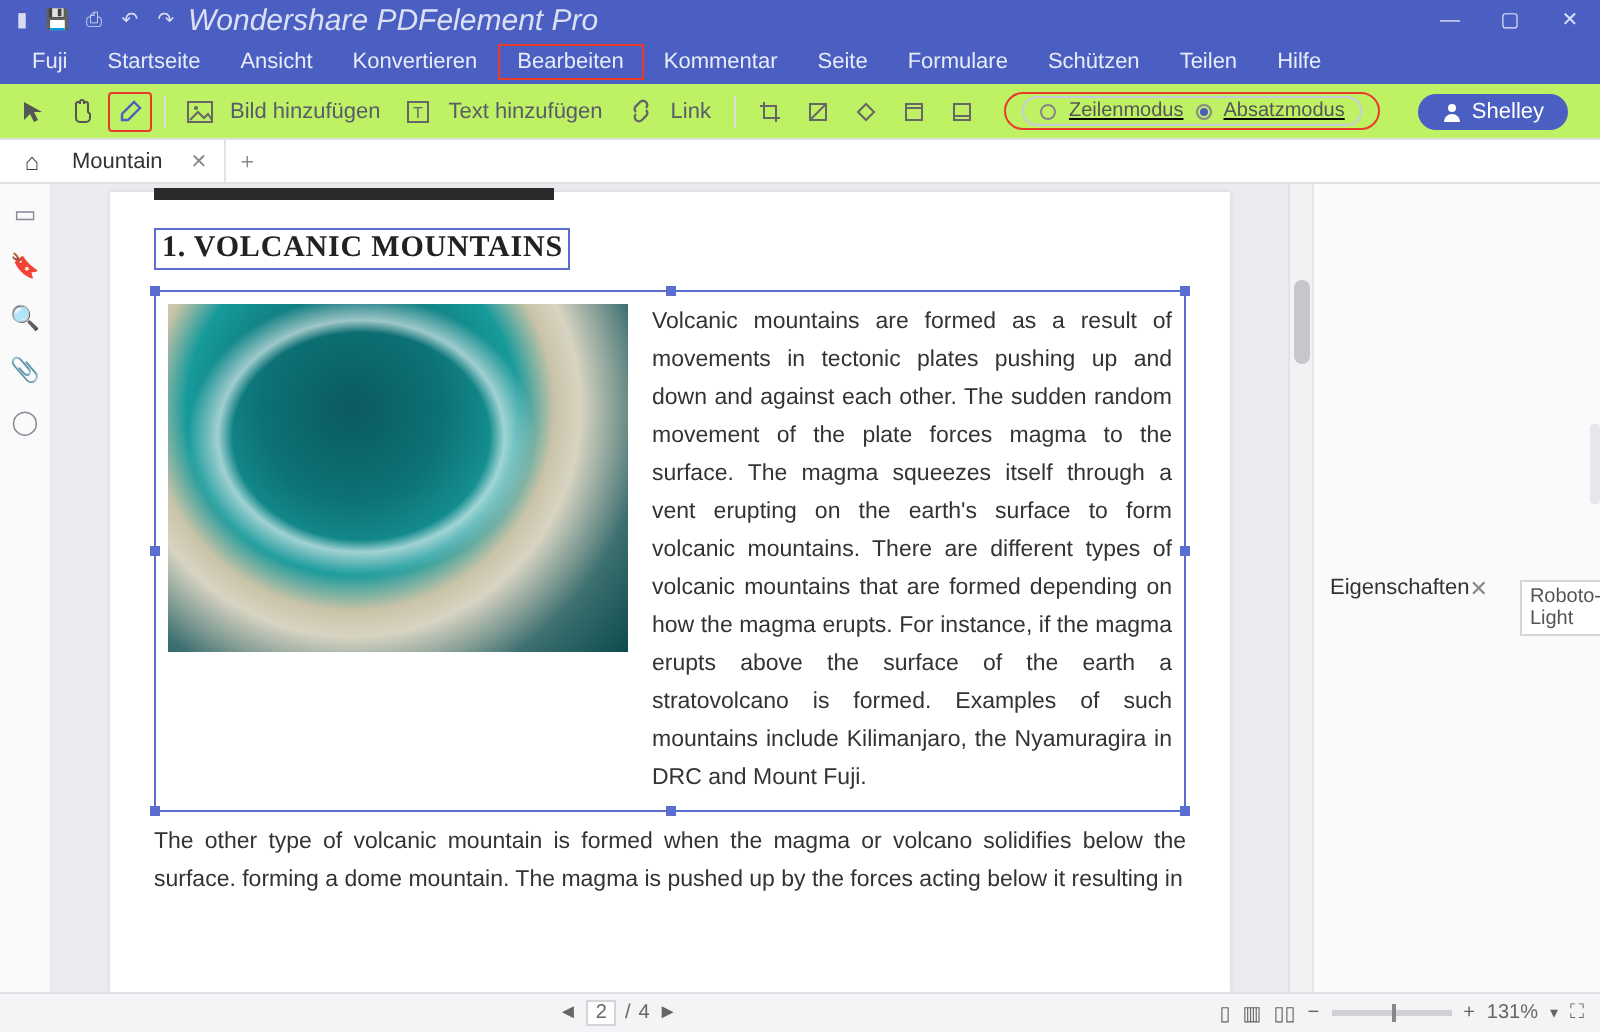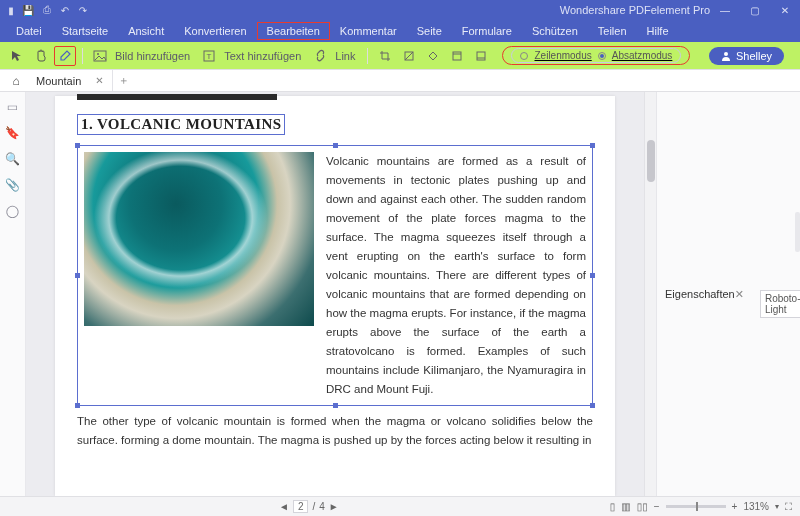--- a/index.html
+++ b/index.html
@@ -1,20 +1,20 @@
 <!DOCTYPE html>
 <html><head>
 <meta charset="utf-8">
 <style>
   * { box-sizing: border-box; margin: 0; padding: 0; }
   html, body { width: 800px; height: 516px; font-family: "Segoe UI", Arial, sans-serif; font-size: 11px; overflow: hidden; background: #fff; }
   .titlebar { height: 20px; background: #4a5fc1; color: #fff; display: flex; align-items: center; }
   .titlebar-left { display: flex; align-items: center; gap: 4px; padding: 0 4px; }
   .tb-icon { width: 14px; height: 14px; display: inline-flex; align-items: center; justify-content: center; color: #d8dcf0; font-size: 10px; }
-  .titlebar-title { flex: 1; text-align: right; font-size: 11px; color: #dce0f5; }
+  .titlebar-title { flex: 1; text-align: left; font-size: 15px; color: #dce0f5; font-style: italic; }
   .titlebar-right { display: flex; }
   .winbtn { width: 30px; height: 20px; display: flex; align-items: center; justify-content: center; color: #dce0f5; font-size: 10px; }
   .menubar { height: 22px; background: #4a5fc1; display: flex; align-items: center; padding: 0 6px; gap: 0; }
   .menuitem { color: #e8ebf8; padding: 3px 10px; font-size: 11px; }
   .menuitem.hl { border: 1.5px solid #e83b2e; padding: 2px 9px; }
   .toolbar { height: 28px; background: #bef264; border-bottom: 1px solid #e0e0e4; display: flex; align-items: center; padding: 0 6px; gap: 2px; }
   .tbtn { width: 22px; height: 20px; display: flex; align-items: center; justify-content: center; color: #5a5a6a; border-radius: 2px; font-size: 12px; }
   .tbtn.hl { border: 1.5px solid #e83b2e; }
   .tbtn.blue { color: #4a5fc1; }
   .tlabel { color: #5a5a6a; padding: 0 6px 0 2px; font-size: 11px; }
@@ -88,21 +88,21 @@
   </div>
   <div class="titlebar-title">Wondershare PDFelement Pro</div>
   <div class="titlebar-right">
     <div class="winbtn">—</div>
     <div class="winbtn">▢</div>
     <div class="winbtn">✕</div>
   </div>
 </div>
 
 <div class="menubar">
-  <div class="menuitem">Datei</div>
+  <div class="menuitem">Fuji</div>
   <div class="menuitem">Startseite</div>
   <div class="menuitem">Ansicht</div>
   <div class="menuitem">Konvertieren</div>
   <div class="menuitem hl">Bearbeiten</div>
   <div class="menuitem">Kommentar</div>
   <div class="menuitem">Seite</div>
   <div class="menuitem">Formulare</div>
   <div class="menuitem">Schützen</div>
   <div class="menuitem">Teilen</div>
   <div class="menuitem">Hilfe</div>

